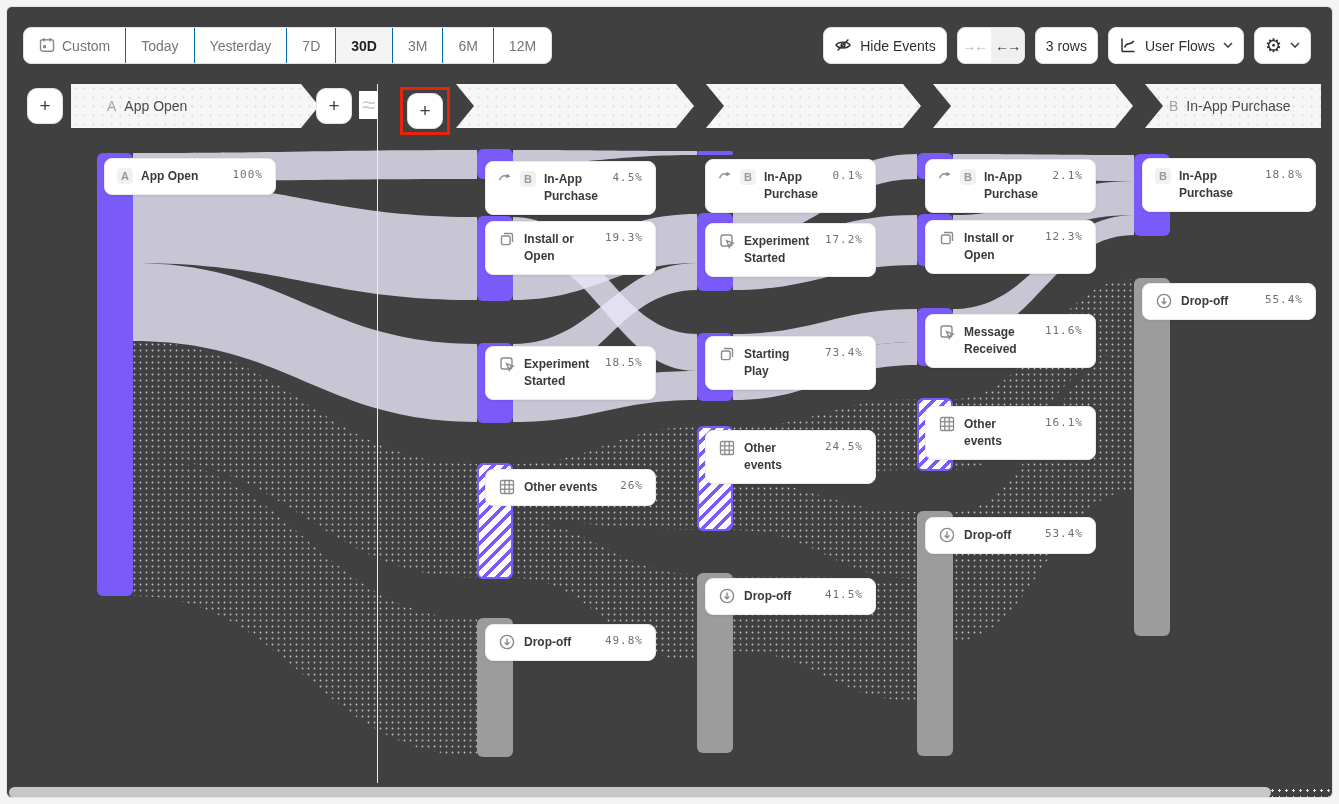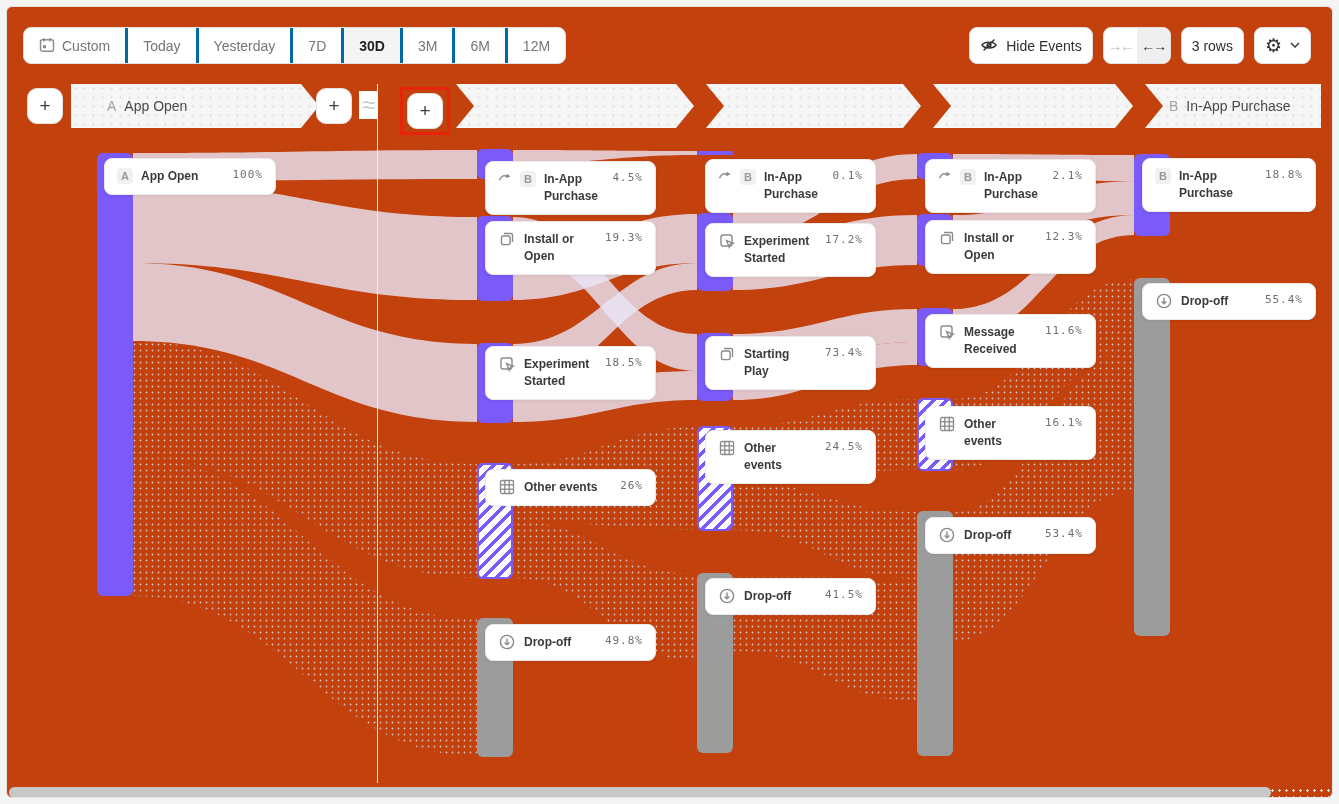--- a/index.html
+++ b/index.html
@@ -1,26 +1,26 @@
 <!DOCTYPE html>
 <html><head>
 <meta charset="utf-8">
 <style>
   * { margin:0; padding:0; box-sizing:border-box; }
   html,body { width:1339px; height:804px; background:#f4f4f4; font-family:"Liberation Sans", sans-serif; }
   .app { position:relative; width:1339px; height:804px; }
   .frame { position:absolute; left:6px; top:6px; width:1327px; height:792px;
-           background:#c2410c; border:1px solid #e2e2e2; border-radius:6px; overflow:hidden; }
+           background:#404040; border:1px solid #e2e2e2; border-radius:6px; overflow:hidden; }
   .content { position:absolute; left:-6px; top:-6px; width:1339px; height:804px; }
 
   
   .seg-control { position:absolute; left:22px; top:26px; height:37px; display:flex;
                  background:#fff; border:1px solid #e1e1e1; border-radius:8px; overflow:hidden; }
   .seg { display:flex; align-items:center; gap:7px; padding:0 15px; font-size:14px;
-         color:#757575; border-left:3px solid #0369a1; cursor:pointer; white-space:nowrap; }
+         color:#757575; border-left:1px solid #0369a1; cursor:pointer; white-space:nowrap; }
   .seg:first-child { border-left:none; }
   .seg.sel { background:#f4f4f4; color:#1f1f1f; font-weight:700; }
   .tb-right { position:absolute; right:29px; top:26px; display:flex; gap:10px; align-items:center; }
   .tbtn { display:flex; align-items:center; gap:8px; height:37px; padding:0 10px; background:#fff;
           border:1px solid #e1e1e1; border-radius:8px; font-size:14px; color:#2f2f2f; font-weight:500;
           font-family:"Liberation Sans",sans-serif; cursor:pointer; }
   .seg-mini { display:flex; height:37px; border:1px solid #e1e1e1; border-radius:8px; overflow:hidden; background:#fff; }
   .seg-mini span { width:33px; display:flex; align-items:center; justify-content:center;
                    font-size:14px; letter-spacing:-2px; cursor:pointer; }
   .seg-mini .dim { color:#b5b5b5; }
@@ -171,20 +171,35 @@
               </svg>
           </span>
           <span>Hide Events</span>
         </button>
         <div class="seg-mini">
           <span class="dim">→←</span>
           <span class="on">←→</span>
         </div>
         <button class="tbtn">3 rows</button>
         <button class="tbtn">
+          <span class="cicon">
+            <svg viewBox="0 0 18 18" width="18" height="18" fill="none" stroke="#2f2f2f" stroke-width="1.5">
+              <path d="M3 2.5v13"></path>
+                <path d="M3 15.5h12.5"></path>
+                <path d="M5.5 11.5c2.5-6.5 5-1 9.5-6.5"></path>
+              </svg>
+          </span>
+          <span>User Flows</span>
+          <span class="cicon">
+            <svg viewBox="0 0 10 6" width="10" height="6" fill="none" stroke="#444" stroke-width="1.6">
+                <path d="M1 1l4 4 4-4"></path>
+              </svg>
+          </span>
+        </button>
+        <button class="tbtn">
           <span class="cicon" style="font-size:19px; line-height:1; color:#2f2f2f;">⚙</span>
           <span class="cicon">
             <svg viewBox="0 0 10 6" width="10" height="6" fill="none" stroke="#444" stroke-width="1.6">
                 <path d="M1 1l4 4 4-4"></path>
               </svg>
           </span>
         </button>
       </div>
 
       <div id="flowHeader">

